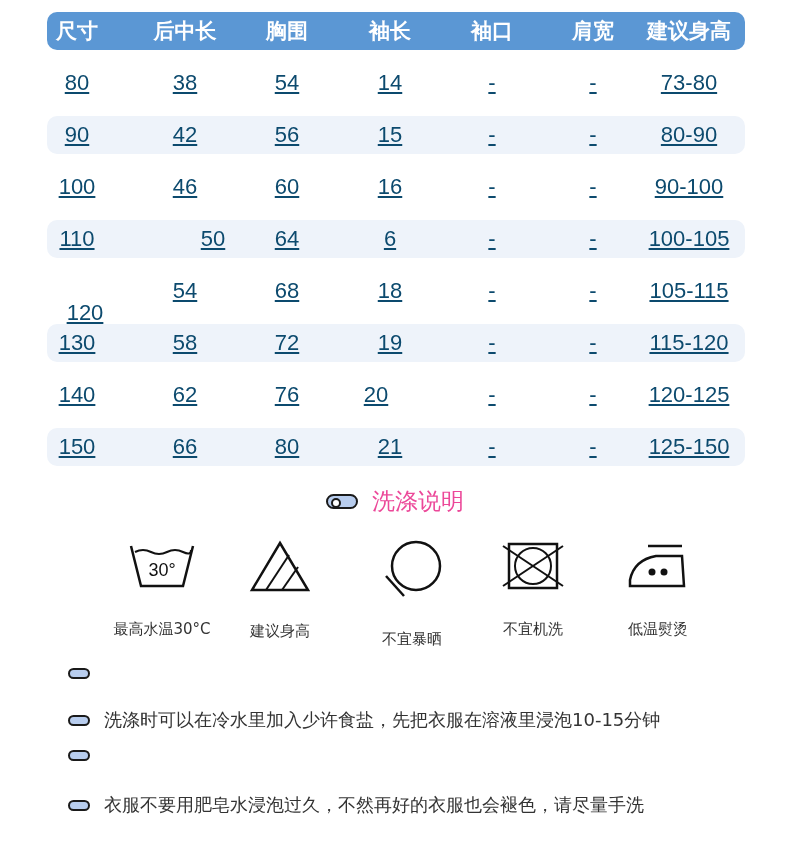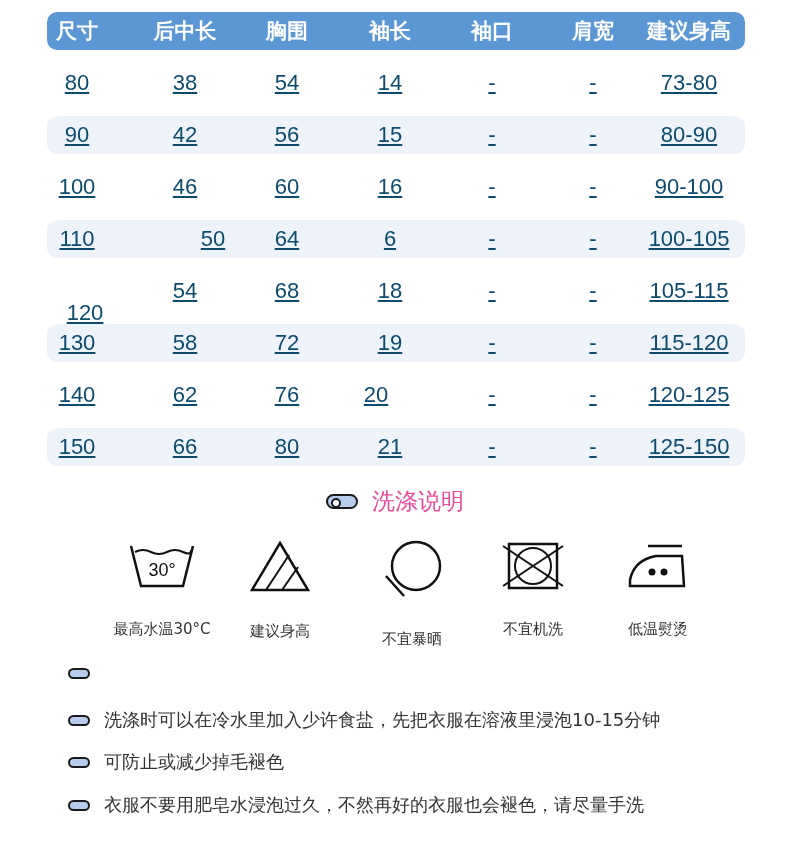--- a/index.html
+++ b/index.html
@@ -166,19 +166,18 @@
 <div class="notes">
   <div class="note" style="top:0px">
     <i class="pill2"></i>
   </div>
   <div class="note" style="top:40px">
     <i class="pill2"></i>
     <span>洗涤时可以在冷水里加入少许食盐，先把衣服在溶液里浸泡10-15分钟</span>
   </div>
   <div class="note" style="top:82px">
     <i class="pill2"></i>
-    <span>可防止或减少掉毛褪色</span>
   </div>
   <div class="note" style="top:125px">
     <i class="pill2"></i>
     <span>衣服不要用肥皂水浸泡过久，不然再好的衣服也会褪色，请尽量手洗</span>
   </div>
 </div>
 
 </body></html>

